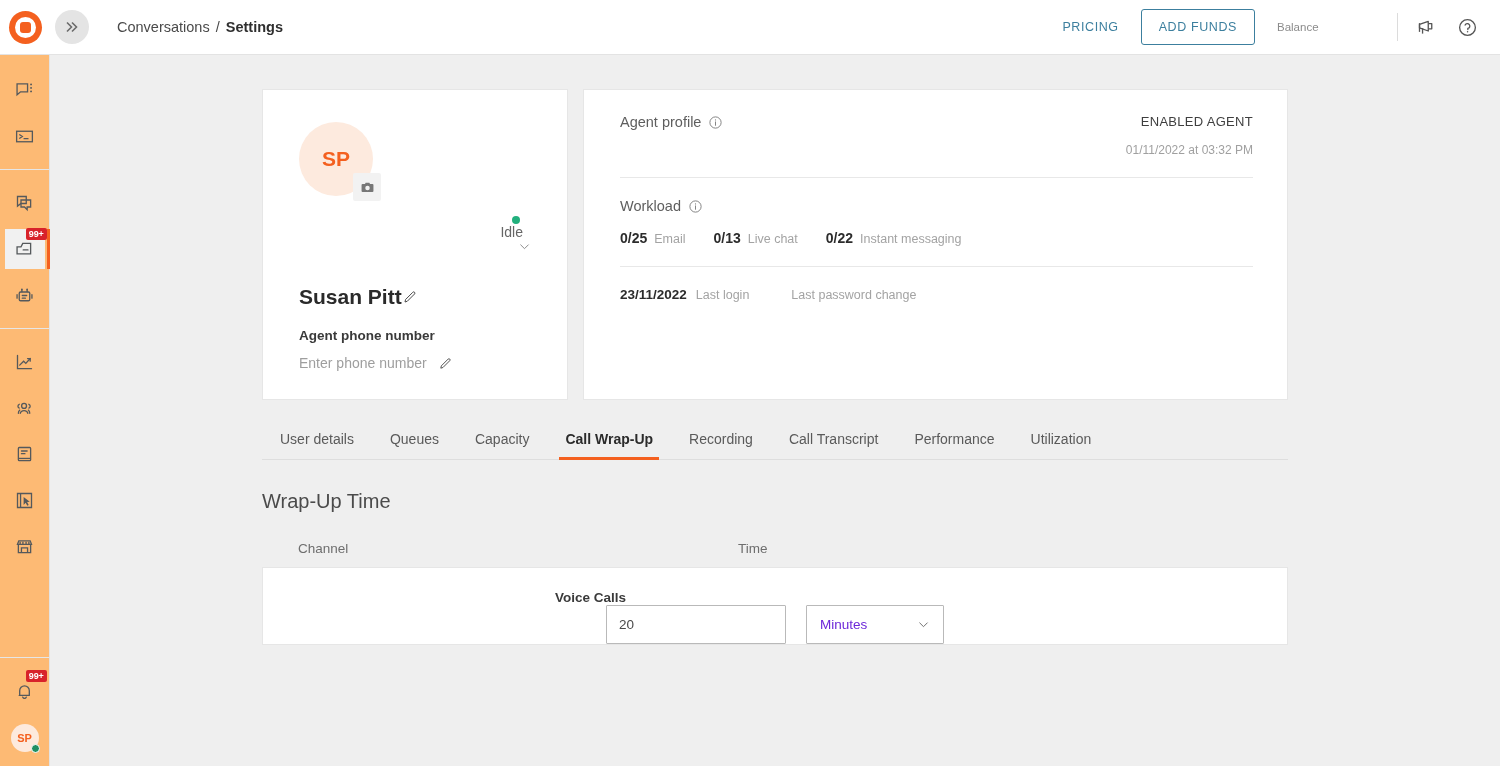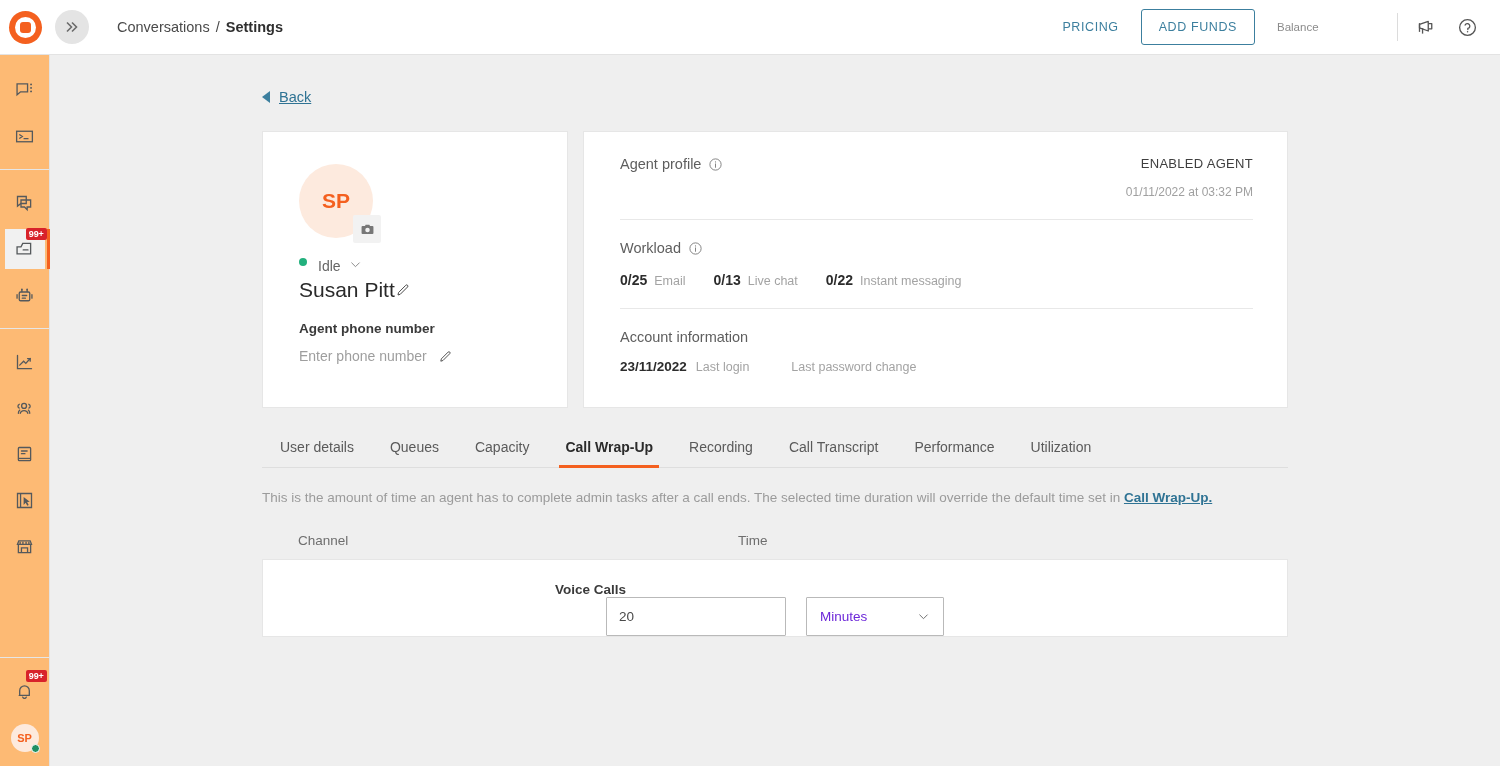--- a/index.html
+++ b/index.html
@@ -92,25 +92,25 @@
 
   .card { background: #fff; border: 1px solid #e6e6e6; }
   .profile-card { width: 306px; min-height: 277px; padding: 32px 36px 28px 36px; }
   .avatar-lg-wrap { position: relative; width: 74px; height: 74px; margin-bottom: 20px; }
   .avatar-lg { width: 74px; height: 74px; border-radius: 50%; background: #fdeade;
                color: #f4601f; font-size: 21px; font-weight: bold;
                display: flex; align-items: center; justify-content: center; }
   .cam-badge { position: absolute; right: -8px; bottom: -5px; width: 28px; height: 28px;
                background: #f2f2f2; display: flex; align-items: center; justify-content: center;
                border-radius: 2px; cursor: pointer; color: #777; }
-  .status-row { display: flex; align-items: flex-start; cursor: pointer; margin-bottom: 4px; }
+  .status-row { display: flex; align-items: flex-end; cursor: pointer; margin-bottom: 32px; flex-direction: column; }
   .status-dot { width: 8px; height: 8px; border-radius: 50%; background: #22b07d; margin-right: 11px; }
   .status-txt { font-size: 14px; color: #666; margin-right: 8px; }
   .name-row { display: flex; align-items: center; margin-bottom: 19px; }
-  .agent-name { font-size: 21px; color: #2a2a2a; margin-right: 0; }
+  .agent-name { font-size: 21px; color: #2a2a2a; margin-right: 0; font-weight: bold; }
   .pencil { cursor: pointer; color: #4a4a4a; display: flex; }
   .label-bold { font-size: 13.5px; font-weight: bold; color: #3a3a3a; margin-bottom: 12px; }
   .phone-row { display: flex; align-items: center; }
   .phone-placeholder { font-size: 14px; color: #9e9e9e; margin-right: 11px; }
 
   .info-card { flex: 1; padding: 24px 34px 26px 36px; }
   .info-head { display: flex; justify-content: space-between; align-items: flex-start; }
   .sec-title { font-size: 14.5px; color: #5e5e5e; display: flex; align-items: center; }
   .info-i { margin-left: 7px; display: inline-flex; color: #7d7d7d; }
   .enabled-agent { font-size: 13px; color: #3f3f3f; letter-spacing: .3px; text-align: right; }
@@ -318,24 +318,20 @@
         <div class="avatar-sm">
           <span>SP</span>
           <span class="online"></span>
         </div>
       </div>
     </div>
 
     <div class="main">
       <div class="content">
 
-        <div class="back-row">
-          <span class="back-tri"></span>
-          <span class="back-link">Back</span>
-        </div>
 
         <div class="cards-row">
 
           <div class="card profile-card">
             <div class="avatar-lg-wrap">
               <div class="avatar-lg">SP</div>
               <div class="cam-badge">
                 <svg width="15" height="15" viewBox="0 0 24 24" fill="currentColor">
                   <path d="M9 4.5 L8 6.5 H4 a1.5 1.5 0 0 0 -1.5 1.5 v9.5 a1.5 1.5 0 0 0 1.5 1.5 h16 a1.5 1.5 0 0 0 1.5 -1.5 V8 a1.5 1.5 0 0 0 -1.5 -1.5 h-4 l-1 -2 Z"></path>
                   <circle cx="12" cy="12.7" r="3.6" fill="#f2f2f2"></circle>
@@ -407,45 +403,42 @@
               <span class="wl-num">0/25</span>
               <span class="wl-lab">Email</span>
               <span class="wl-num">0/13</span>
               <span class="wl-lab">Live chat</span>
               <span class="wl-num">0/22</span>
               <span class="wl-lab">Instant messaging</span>
             </div>
 
             <div class="hr"></div>
 
-            <div class="sec-title">Account information</div>
 
             <div class="acct-row">
               <span class="acct-date">23/11/2022</span>
               <span class="acct-lab">Last login</span>
               <span class="acct-lab">Last password change</span>
             </div>
           </div>
         </div>
 
         <div class="tabs">
           <div class="tab">User details</div>
           <div class="tab">Queues</div>
           <div class="tab">Capacity</div>
           <div class="tab active">Call Wrap-Up</div>
           <div class="tab">Recording</div>
           <div class="tab">Call Transcript</div>
           <div class="tab">Performance</div>
           <div class="tab">Utilization</div>
         </div>
 
-
-        <div class="section-desc">
-          <span>This is the amount of time an agent has to complete admin tasks after a call ends. The selected time duration will override the default time set in </span><span class="desc-link">Call Wrap-Up.</span>
-        </div>
+        <div class="section-title">Wrap-Up Time</div>
+
 
         <div class="table-head">
           <div class="th-channel">Channel</div>
           <div class="th-time">Time</div>
         </div>
 
         <div class="table-card">
           <div class="td-channel">Voice Calls</div>
           <div class="time-fields">
             <input class="time-input" type="text" value="20" style="">

